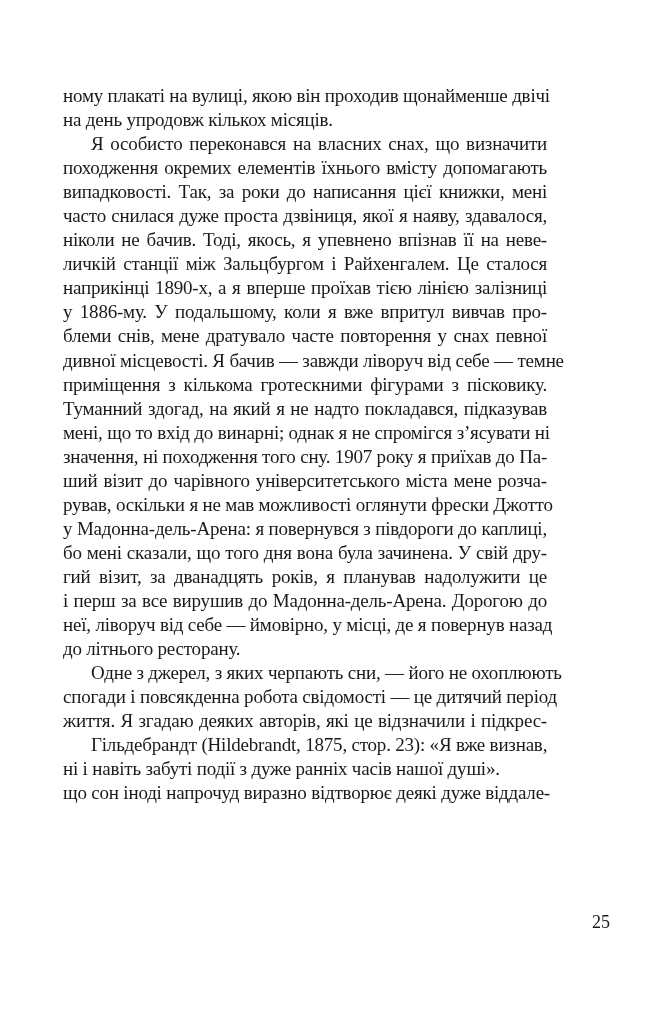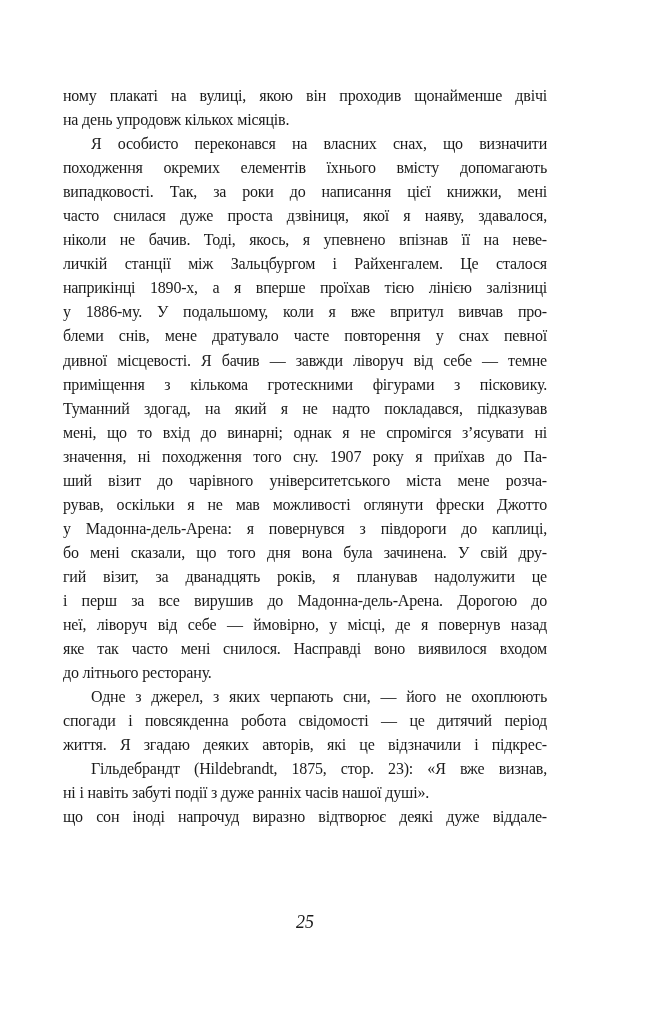--- a/index.html
+++ b/index.html
@@ -25,39 +25,38 @@
     .text-block {
       position: absolute;
       left: 63px;
       top: 84px;
       width: 484px;
     }
     .line {
       display: block;
       height: 24.06px;
       line-height: 24.06px;
-      font-size: 16px;
+      font-size: 19px;
       white-space: nowrap;
       text-align: justify;
       text-align-last: justify;
       letter-spacing: -0.2px;
     }
     .line.last {
       text-align-last: left;
     }
     .line.indent {
       padding-left: 28px;
     }
     .page-number {
       position: absolute;
       left: 0;
       width: 610px;
       top: 912px;
-      text-align: center;
-      font-style: italic;
+      text-align: right;
       font-size: 18px;
     }
   </style>
 </head>
 <body>
 
 <div class="page">
   <div class="text-block" id="text-block">
       <div>
         <span class="line">ному плакаті на вулиці, якою він проходив щонайменше двічі</span>
@@ -78,21 +77,20 @@
         <span class="line">Туманний здогад, на який я не надто покладався, підказував</span>
         <span class="line">мені, що то вхід до винарні; однак я не спромігся з’ясувати ні</span>
         <span class="line">значення, ні походження того сну. 1907 року я приїхав до Па-</span>
         <span class="line">ший візит до чарівного університетського міста мене розча-</span>
         <span class="line">рував, оскільки я не мав можливості оглянути фрески Джотто</span>
         <span class="line">у Мадонна-дель-Арена: я повернувся з півдороги до каплиці,</span>
         <span class="line">бо мені сказали, що того дня вона була зачинена. У свій дру-</span>
         <span class="line">гий візит, за дванадцять років, я планував надолужити це</span>
         <span class="line">і перш за все вирушив до Мадонна-дель-Арена. Дорогою до</span>
         <span class="line">неї, ліворуч від себе — ймовірно, у місці, де я повернув назад</span>
-        <span class="line">яке так часто мені снилося. Насправді воно виявилося входом</span>
         <span class="line last">до літнього ресторану.</span>
       </div>
       <div>
         <span class="line indent">Одне з джерел, з яких черпають сни, — його не охоплюють</span>
         <span class="line">спогади і повсякденна робота свідомості — це дитячий період</span>
         <span class="line">життя. Я згадаю деяких авторів, які це відзначили і підкрес-</span>
       </div>
       <div>
         <span class="line indent">Гільдебрандт (Hildebrandt, 1875, стор. 23): «Я вже визнав,</span>
         <span class="line last">ні і навіть забуті події з дуже ранніх часів нашої душі».</span>

